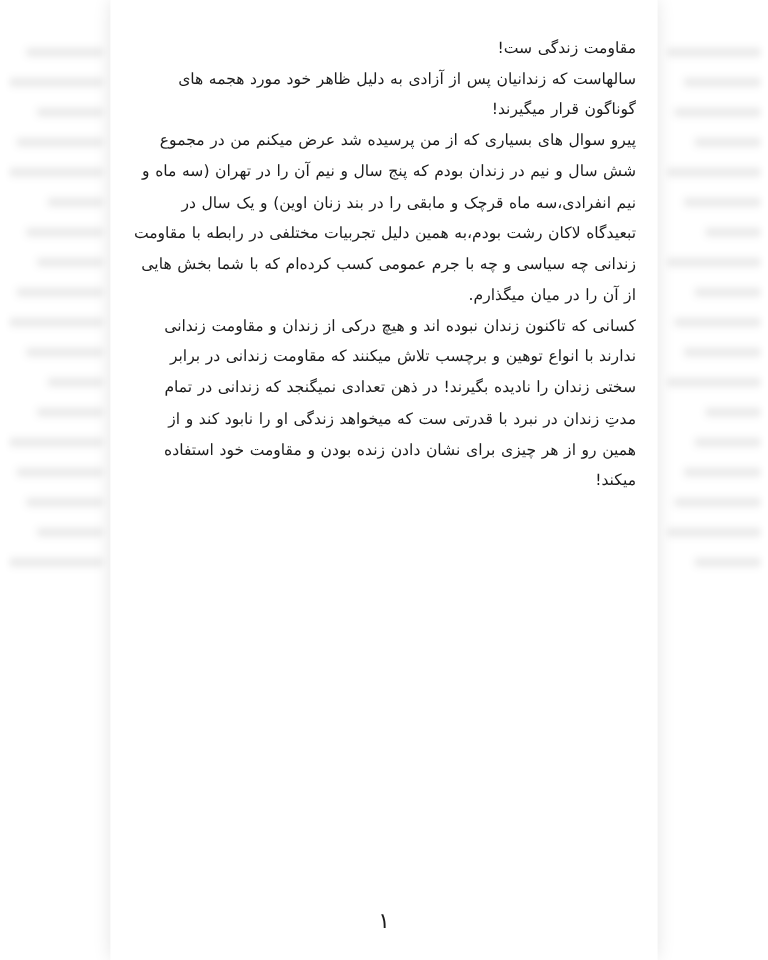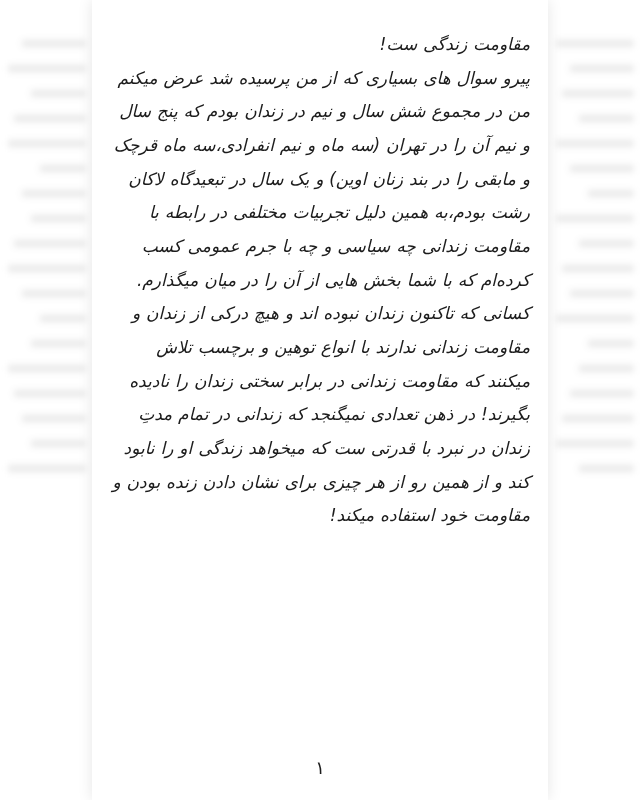--- a/index.html
+++ b/index.html
@@ -55,25 +55,24 @@
     background: #ffffff;
     box-shadow: 0 0 14px rgba(0,0,0,0.10);
     padding: 28px 18px 0 18px;
     box-sizing: border-box;
   }
 
   .doc-body {
     direction: rtl;
     text-align: right;
     color: #1c1c1c;
-    font-size: 17px;
+    font-size: 13px;
     line-height: 1.98;
     letter-spacing: 0;
     word-spacing: 0.5px;
-    font-style: italic;
   }
 
   .para {
     margin: 0 0 0 0;
     text-align: right;
   }
 
   .page-number {
     position: absolute;
     left: 0;
@@ -130,20 +129,21 @@
     <div class="ghost-line s3"></div>
     <div class="ghost-line s1"></div>
     <div class="ghost-line s4"></div>
     <div class="ghost-line s2"></div>
     <div class="ghost-line s3"></div>
   </div>
 
   <div class="sheet">
     <div class="doc-body">
       <p class="para">مقاومت زندگی ست!</p>
+      <p class="para">سالهاست که زندانیان پس از آزادی به دلیل ظاهر خود مورد هجمه های گوناگون قرار میگیرند!</p>
       <p class="para">پیرو سوال های بسیاری که از من پرسیده شد عرض میکنم من در مجموع شش سال و نیم در زندان بودم که پنج سال و نیم آن را در تهران (سه ماه و نیم انفرادی،سه ماه قرچک و مابقی را در بند زنان اوین) و یک سال در تبعیدگاه لاکان رشت بودم،به همین دلیل تجربیات مختلفی در رابطه با مقاومت زندانی چه سیاسی و چه با جرم عمومی کسب کرده‌ام که با شما بخش هایی از آن را در میان میگذارم.</p>
       <p class="para">کسانی که تاکنون زندان نبوده اند و هیچ درکی از زندان و مقاومت زندانی ندارند با انواع توهین و برچسب تلاش میکنند که مقاومت زندانی در برابر سختی زندان را نادیده بگیرند! در ذهن تعدادی نمیگنجد که زندانی در تمام مدتِ زندان در نبرد با قدرتی ست که میخواهد زندگی او را نابود کند و از همین رو از هر چیزی برای نشان دادن زنده بودن و مقاومت خود استفاده میکند!</p>
     </div>
   </div>
 
   <div class="page-number">۱</div>
 
 </div>
 
 </body></html>

